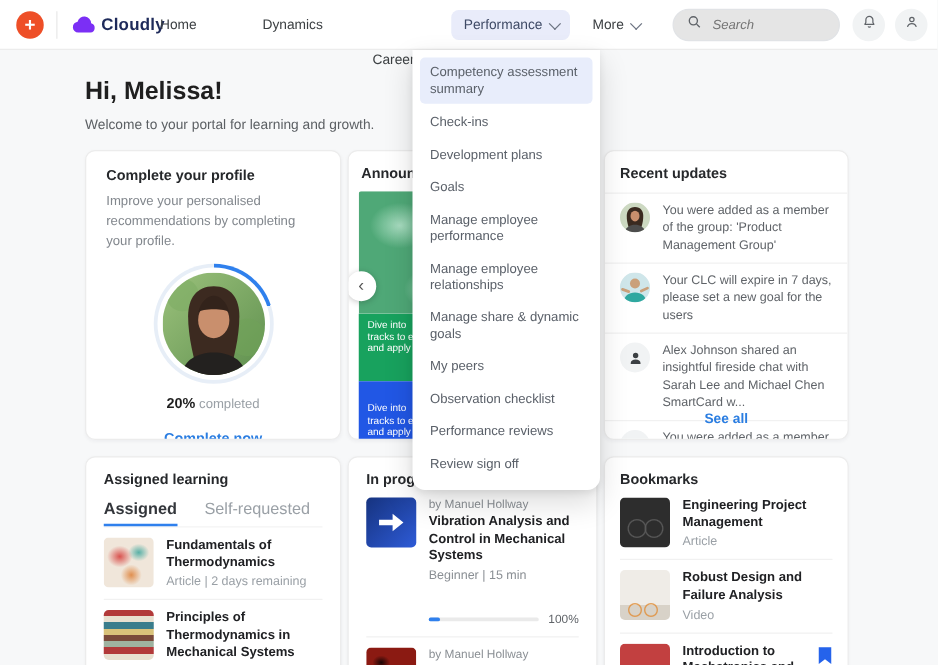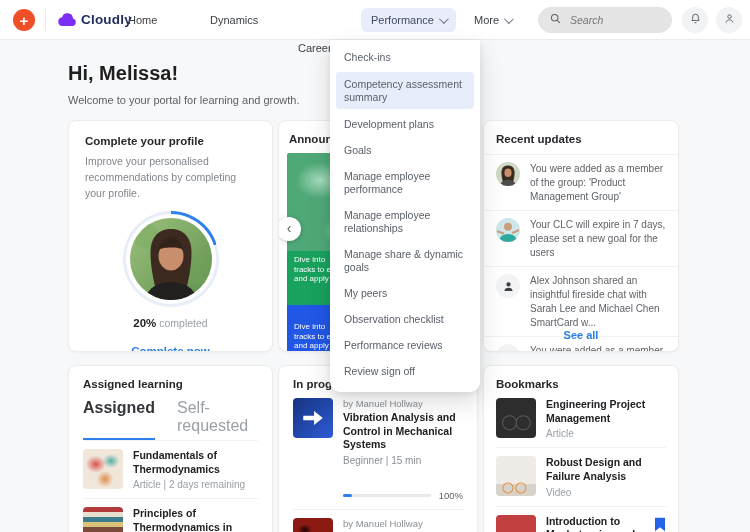--- a/index.html
+++ b/index.html
@@ -72,21 +72,21 @@
 
   
   .list-item { display:flex; gap:10px; padding:8px 0; border-bottom:1px solid #f1f1f1; align-items:flex-start; }
   .list-item:last-child { border-bottom:none; }
   .thumb { width:40px; height:40px; border-radius:4px; flex:0 0 40px; display:flex; align-items:center; justify-content:center; overflow:hidden; }
   .li-title { font-size:10.5px; font-weight:bold; color:#202124; line-height:1.3; }
   .li-meta { margin-top:3px; font-size:10px; color:#9aa0a6; }
 
   
   .assigned-card { left:68px; top:365px; width:205px; height:230px; padding:12px 14px; }
-  .tabs { margin-top:9px; display:flex; gap:22px; font-size:16px; border-bottom:1px solid #f3f3f3; }
+  .tabs { margin-top:9px; display:flex; gap:22px; font-size:13px; border-bottom:1px solid #f3f3f3; }
   .tab { padding-bottom:5px; color:#9aa0a6; cursor:pointer; }
   .tab.active { color:#33363b; font-weight:bold; border-bottom:2px solid #2f80ed; }
   .th-map { background:
       radial-gradient(14px 12px at 32% 38%, #d9534f 0%, rgba(217,83,79,0) 72%),
       radial-gradient(12px 10px at 70% 30%, #58b0a6 0%, rgba(88,176,166,0) 70%),
       radial-gradient(12px 12px at 55% 75%, #e08f4f 0%, rgba(224,143,79,0) 70%),
       #f0e6da; }
   .th-books { background:repeating-linear-gradient(180deg, #b23a3a 0 5px, #e8e0d0 5px 10px, #3a7d8c 10px 15px, #d9c27a 15px 20px, #7a4a3a 20px 25px, #9fb3a0 25px 30px, #b23a3a 30px 35px, #e8e0d0 35px 40px); }
 
   
@@ -171,22 +171,22 @@
       <span>
         <svg width="13" height="13" viewBox="0 0 24 24" fill="none" stroke="#5f6368" stroke-width="1.8">
             <circle cx="12" cy="8.5" r="3.2"></circle>
             <path d="M5.5 19.5c.8-3.4 3.4-5 6.5-5s5.7 1.6 6.5 5"></path>
           </svg>
       </span>
     </div>
   </div>
 
   <div class="dropdown">
+    <div class="menu-item active">Competency assessment summary</div>
     <div class="menu-item">Check-ins</div>
-    <div class="menu-item active">Competency assessment summary</div>
     <div class="menu-item">Development plans</div>
     <div class="menu-item">Goals</div>
     <div class="menu-item">Manage employee performance</div>
     <div class="menu-item">Manage employee relationships</div>
     <div class="menu-item">Manage share &amp; dynamic goals</div>
     <div class="menu-item">My peers</div>
     <div class="menu-item">Observation checklist</div>
     <div class="menu-item">Performance reviews</div>
     <div class="menu-item">Review sign off</div>
   </div>

